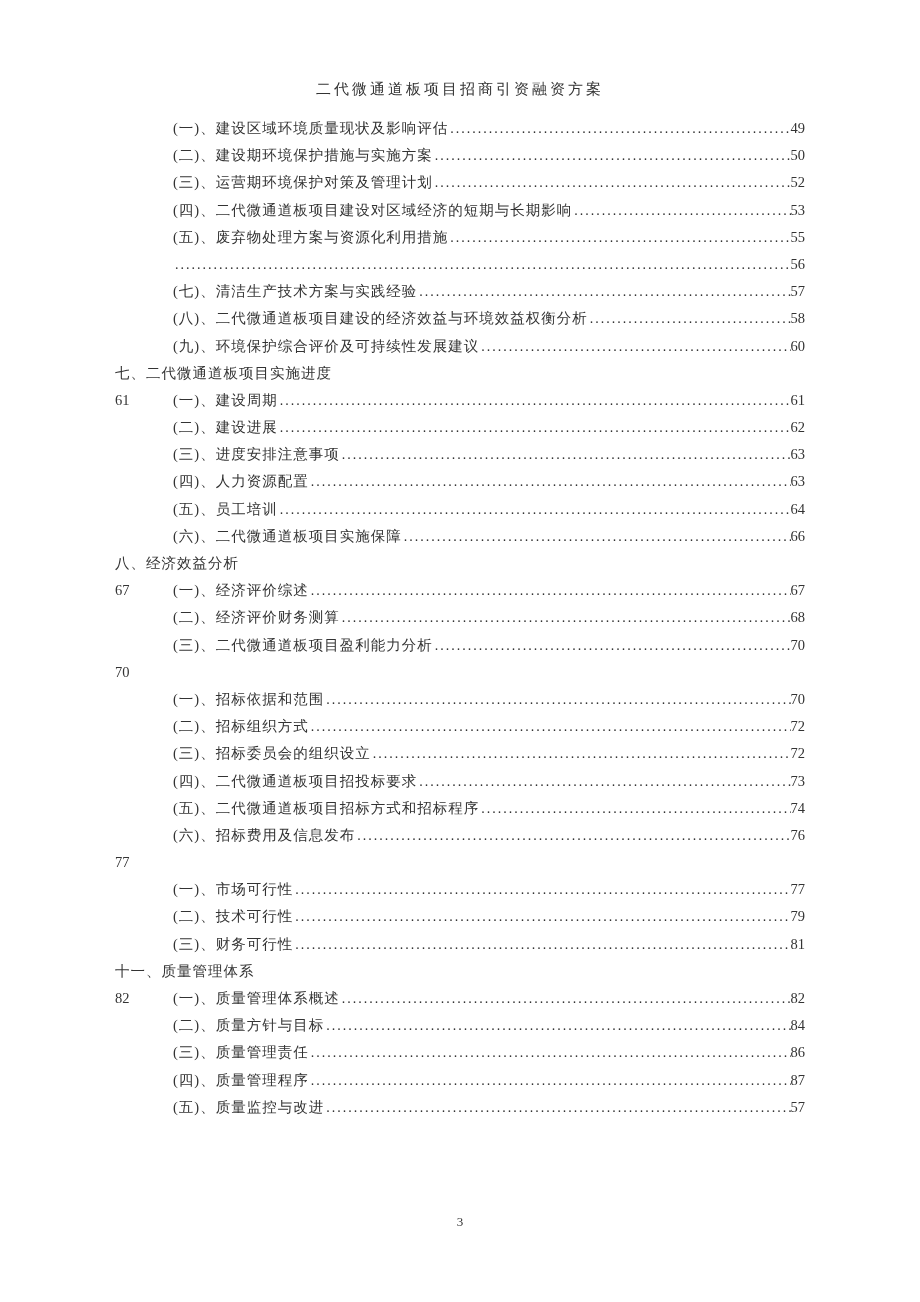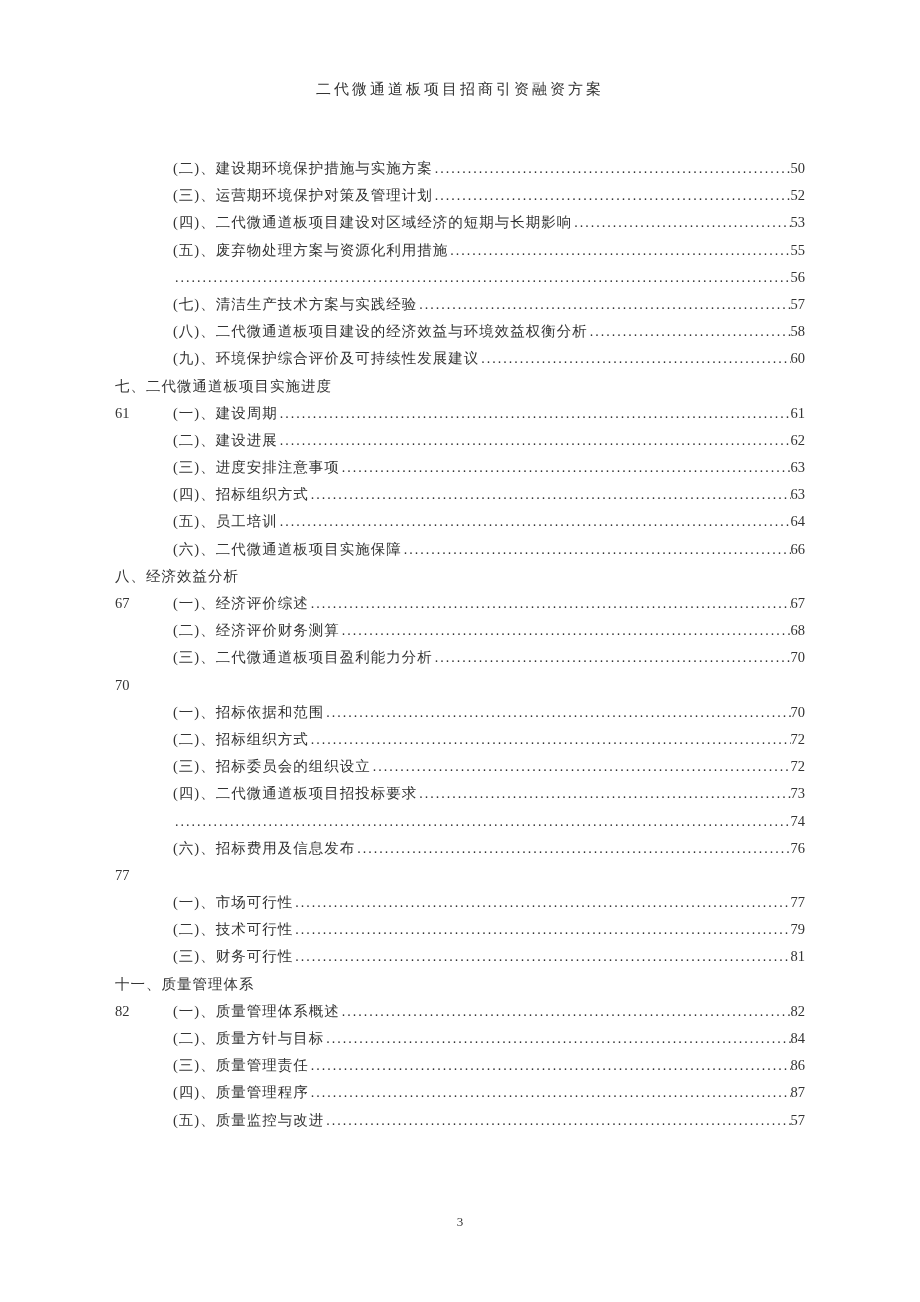--- a/index.html
+++ b/index.html
@@ -11,21 +11,21 @@
       position: relative;
     }
     .page {
       padding: 80px 115px 0 115px;
     }
     .header-title {
       text-align: center;
       font-size: 15px;
       letter-spacing: 3px;
       color: #333;
-      margin-bottom: 56px;
+      margin-bottom: 16px;
     }
     .toc-line {
       display: flex;
       align-items: baseline;
       font-size: 14.5px;
       color: #333;
       height: 27.2px;
       line-height: 27.2px;
       white-space: nowrap;
     }
@@ -62,20 +62,25 @@
       font-family: "SimSun", serif;
     }
   </style>
 </head>
 <body>
 
 <div class="page">
   <div class="header-title">二代微通道板项目招商引资融资方案</div>
   <div id="toc-container">
       <div class="toc-line level2">
+        <span class="toc-label">(一)、建设区域环境质量现状及影响评估</span>
+        <span class="toc-dots"></span>
+        <span class="toc-page">49</span>
+      </div>
+      <div class="toc-line level2">
         <span class="toc-label">(二)、建设期环境保护措施与实施方案</span>
         <span class="toc-dots"></span>
         <span class="toc-page">50</span>
       </div>
       <div class="toc-line level2">
         <span class="toc-label">(三)、运营期环境保护对策及管理计划</span>
         <span class="toc-dots"></span>
         <span class="toc-page">52</span>
       </div>
       <div class="toc-line level2">
@@ -121,21 +126,21 @@
         <span class="toc-label">(二)、建设进展</span>
         <span class="toc-dots"></span>
         <span class="toc-page">62</span>
       </div>
       <div class="toc-line level2">
         <span class="toc-label">(三)、进度安排注意事项</span>
         <span class="toc-dots"></span>
         <span class="toc-page">63</span>
       </div>
       <div class="toc-line level2">
-        <span class="toc-label">(四)、招标组织方式</span>
+        <span class="toc-label">(四)、人力资源配置</span>
         <span class="toc-dots"></span>
         <span class="toc-page">63</span>
       </div>
       <div class="toc-line level2">
         <span class="toc-label">(五)、员工培训</span>
         <span class="toc-dots"></span>
         <span class="toc-page">64</span>
       </div>
       <div class="toc-line level2">
         <span class="toc-label">(六)、二代微通道板项目实施保障</span>
@@ -180,20 +185,21 @@
         <span class="toc-label">(三)、招标委员会的组织设立</span>
         <span class="toc-dots"></span>
         <span class="toc-page">72</span>
       </div>
       <div class="toc-line level2">
         <span class="toc-label">(四)、二代微通道板项目招投标要求</span>
         <span class="toc-dots"></span>
         <span class="toc-page">73</span>
       </div>
       <div class="toc-line level2">
+        <span class="toc-label">(五)、二代微通道板项目招标方式和招标程序</span>
         <span class="toc-dots"></span>
         <span class="toc-page">74</span>
       </div>
       <div class="toc-line level2">
         <span class="toc-label">(六)、招标费用及信息发布</span>
         <span class="toc-dots"></span>
         <span class="toc-page">76</span>
       </div>
       <div class="toc-line level1">
         <span class="toc-dots"></span>

